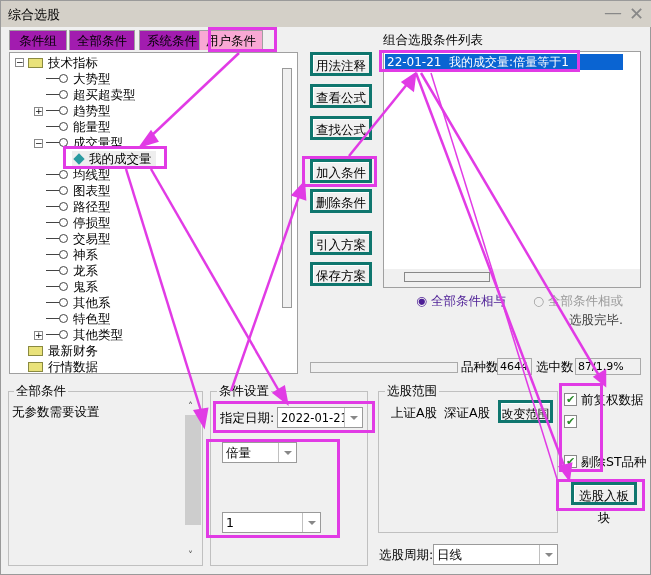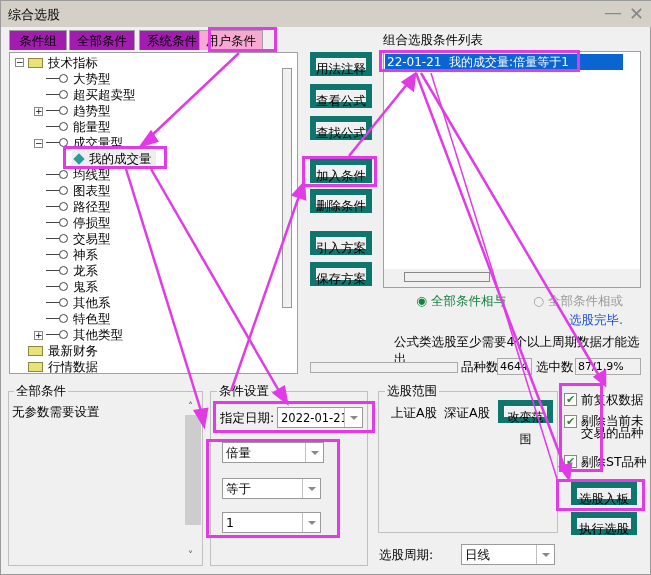--- a/index.html
+++ b/index.html
@@ -2,21 +2,21 @@
 <html><head>
 <meta charset="utf-8">
 <style>
 *{box-sizing:border-box;margin:0;padding:0}
 body{width:651px;height:575px;overflow:hidden;background:#000;font-family:"DejaVu Sans","Liberation Sans",sans-serif;font-size:12px;color:#000;position:relative}
 .win{position:absolute;left:0;top:0;width:651px;height:575px;background:#f0f0f0;border:1px solid #9a9a9a}
 .titlebar{position:absolute;left:0;top:0;width:651px;height:26px;background:#d4d0c8}
 .titlebar .t{position:absolute;left:7px;top:5px;font-size:13px}
 .titlebar .x{position:absolute;right:8px;top:2px;font-size:18px;color:#888}
 .titlebar .m{position:absolute;right:30px;top:0px;font-size:18px;color:#888}
-.btn{position:absolute;background:#f0f0f0;border:6px solid #0f766e;box-shadow:inset 1px 1px 0 #fff;font-size:12.5px;text-align:center;line-height:22px;cursor:default}
+.btn{position:absolute;background:#f0f0f0;border:3px solid #0f766e;box-shadow:inset 1px 1px 0 #fff;font-size:12.5px;text-align:center;line-height:22px;cursor:default}
 .tab{position:absolute;top:29px;height:20px;background:#a21caf;border:1px solid #a0a0a0;border-bottom:none;font-size:12.5px;text-align:center;line-height:19px}
 .tree{position:absolute;left:8px;top:51px;width:289px;height:322px;background:#fff;border:1px solid #a0a0a0;overflow:hidden}
 .tree .row{position:absolute;height:16px;font-size:12.5px;line-height:16px;white-space:nowrap}
 .folder{display:inline-block;width:15px;height:10px;background:#e9e27a;border:1px solid #8a8a40;margin-right:5px;vertical-align:-1px}
 .leaf{display:inline-block;width:22px;height:10px;vertical-align:0px;position:relative;margin-right:5px}
 .leaf:before{content:"";position:absolute;left:0;top:5px;width:14px;border-top:1px solid #444}
 .leaf:after{content:"";position:absolute;left:13px;top:1px;width:7px;height:7px;border:1px solid #444;border-radius:50%;background:#fff}
 .pm{position:absolute;width:9px;height:9px;border:1px solid #888;background:#fff;font-size:9px;line-height:7px;text-align:center;color:#000}
 .vscroll{position:absolute;left:281px;top:67px;width:10px;height:240px;border:1px solid #999;background:#f0f0f0}
 .group{position:absolute;border:1px solid #c0c0c0}
@@ -83,72 +83,68 @@
   <div class="btn" style="left:309px;top:261px;width:62px;height:24px">保存方案</div>
 
   <div style="position:absolute;left:382px;top:31px;font-size:12.5px">组合选股条件列表</div>
   <div style="position:absolute;left:382px;top:50px;width:258px;height:237px;background:#fff;border:1px solid #a0a0a0">
     <div style="position:absolute;left:1px;top:2px;width:238px;height:16px;background:#0a64d2;color:#fff;font-size:12px;line-height:16px;padding-left:2px;white-space:pre">22-01-21  我的成交量:倍量等于1</div>
     <div style="position:absolute;left:0;bottom:0;width:256px;height:18px;background:#f0f0f0">
       <div style="position:absolute;left:20px;top:3px;width:86px;height:10px;border:1px solid #888"></div>
     </div>
   </div>
 
-  <div style="position:absolute;left:415px;top:292px;color:#15803d;font-size:12.5px"><span>◉ </span><span>全部条件相与</span></div>
+  <div style="position:absolute;left:415px;top:292px;color:#4c1d95;font-size:12.5px"><span>◉ </span><span>全部条件相与</span></div>
   <div style="position:absolute;left:532px;top:292px;color:#999;font-size:12.5px"><span>○ </span><span>全部条件相或</span></div>
-  <div style="position:absolute;left:568px;top:311px;color:#1d4ed8;font-size:12.5px">选股完毕.</div>
-  <div style="position:absolute;left:393px;top:333px;font-size:12.5px">公式类选股至少需要4个以上周期数据才能选出</div>
+  <div style="position:absolute;left:568px;top:311px;color:#404040;font-size:12.5px">选股完毕.</div>
 
   <div style="position:absolute;left:309px;top:361px;width:148px;height:11px;border:1px solid #aaa;background:#f0f0f0"></div>
   <div style="position:absolute;left:460px;top:358px;font-size:12.5px">品种数</div>
   <div style="position:absolute;left:496px;top:357px;width:35px;height:17px;border:1px solid #aaa;background:#f0f0f0;font-size:11px;line-height:15px;padding-left:2px">4644</div>
   <div style="position:absolute;left:535px;top:358px;font-size:12.5px">选中数</div>
   <div style="position:absolute;left:574px;top:357px;width:66px;height:17px;border:1px solid #aaa;background:#f0f0f0;font-size:11px;line-height:15px;padding-left:2px">87/1.9%</div>
 
   <div class="group" style="left:7px;top:390px;width:195px;height:175px"></div>
   <div class="glabel" style="left:13px;top:382px">全部条件</div>
   <div style="position:absolute;left:11px;top:403px;font-size:12.5px">无参数需要设置</div>
   <div style="position:absolute;left:184px;top:400px;width:16px;height:162px">
     <div style="position:absolute;left:0;top:14px;width:16px;height:110px;background:#cdcdcd"></div>
     <div style="position:absolute;left:3px;top:0;font-size:10px;color:#555">˄</div>
     <div style="position:absolute;left:3px;bottom:2px;font-size:10px;color:#555">˅</div>
   </div>
 
   <div class="group" style="left:209px;top:390px;width:158px;height:175px"></div>
   <div class="glabel" style="left:216px;top:382px">条件设置</div>
   <div style="position:absolute;left:219px;top:409px;font-size:12.5px">指定日期:</div>
   <div class="combo" style="left:276px;top:406px;width:86px;height:21px;font-size:11.5px"><span>2022-01-21</span><span class="arr"></span></div>
-  <div class="combo" style="left:221px;top:441px;width:102px;height:21px"><span>倍量</span><span class="arr"></span></div>
-  <div class="combo" style="left:221px;top:477px;width:99px;height:21px"><span>等于</span><span class="arr"></span></div>
+  <div class="combo" style="left:221px;top:441px;width:75px;height:21px"><span>倍量</span><span class="arr"></span></div>
   <div class="combo" style="left:221px;top:511px;width:99px;height:21px"><span>1</span><span class="arr"></span></div>
 
   <div class="group" style="left:377px;top:390px;width:180px;height:142px"></div>
   <div class="glabel" style="left:384px;top:382px">选股范围</div>
   <div style="position:absolute;left:390px;top:404px;font-size:12.5px">上证A股</div>
   <div style="position:absolute;left:443px;top:404px;font-size:12.5px">深证A股</div>
   <div class="btn" style="left:497px;top:399px;width:55px;height:23px;font-size:12px">改变范围</div>
 
   <div class="cb" style="left:563px;top:392px;width:85px;height:14px">
       <span class="box">✔</span>
       <span class="lab">前复权数据</span>
     </div>
   <div class="cb" style="left:563px;top:414px;width:85px;height:28px">
       <span class="box">✔</span>
-      <span class="lab" style="width:64px;line-height:12px">剔除当前未交易的品种</span>
     </div>
   <div class="cb" style="left:563px;top:454px;width:85px;height:14px">
       <span class="box">✔</span>
       <span class="lab">剔除ST品种</span>
     </div>
 
   <div class="btn" style="left:570px;top:481px;width:66px;height:23px">选股入板块</div>
-  <div class="btn" style="left:570px;top:511px;width:66px;height:23px">执行选股</div>
 
   <div style="position:absolute;left:378px;top:546px;font-size:12.5px">选股周期:</div>
-  <div class="combo" style="left:460px;top:543px;width:94px;height:21px"><span>日线</span><span class="arr"></span></div>
+  <div class="combo" style="left:432px;top:543px;width:125px;height:21px"><span>日线</span><span class="arr"></span></div>
 
   <div class="hl" style="left:207px;top:26px;width:69px;height:25px"></div>
   <div class="hl" style="left:62px;top:145px;width:104px;height:23px"></div>
   <div class="hl" style="left:301px;top:155px;width:75px;height:31px"></div>
   <div class="hl" style="left:378px;top:49px;width:201px;height:22px"></div>
   <div class="hl" style="left:212px;top:400px;width:162px;height:32px"></div>
   <div class="hl" style="left:205px;top:438px;width:134px;height:99px"></div>
   <div class="hl" style="left:558px;top:382px;width:44px;height:89px"></div>
   <div class="hl" style="left:555px;top:478px;width:89px;height:32px"></div>
 

